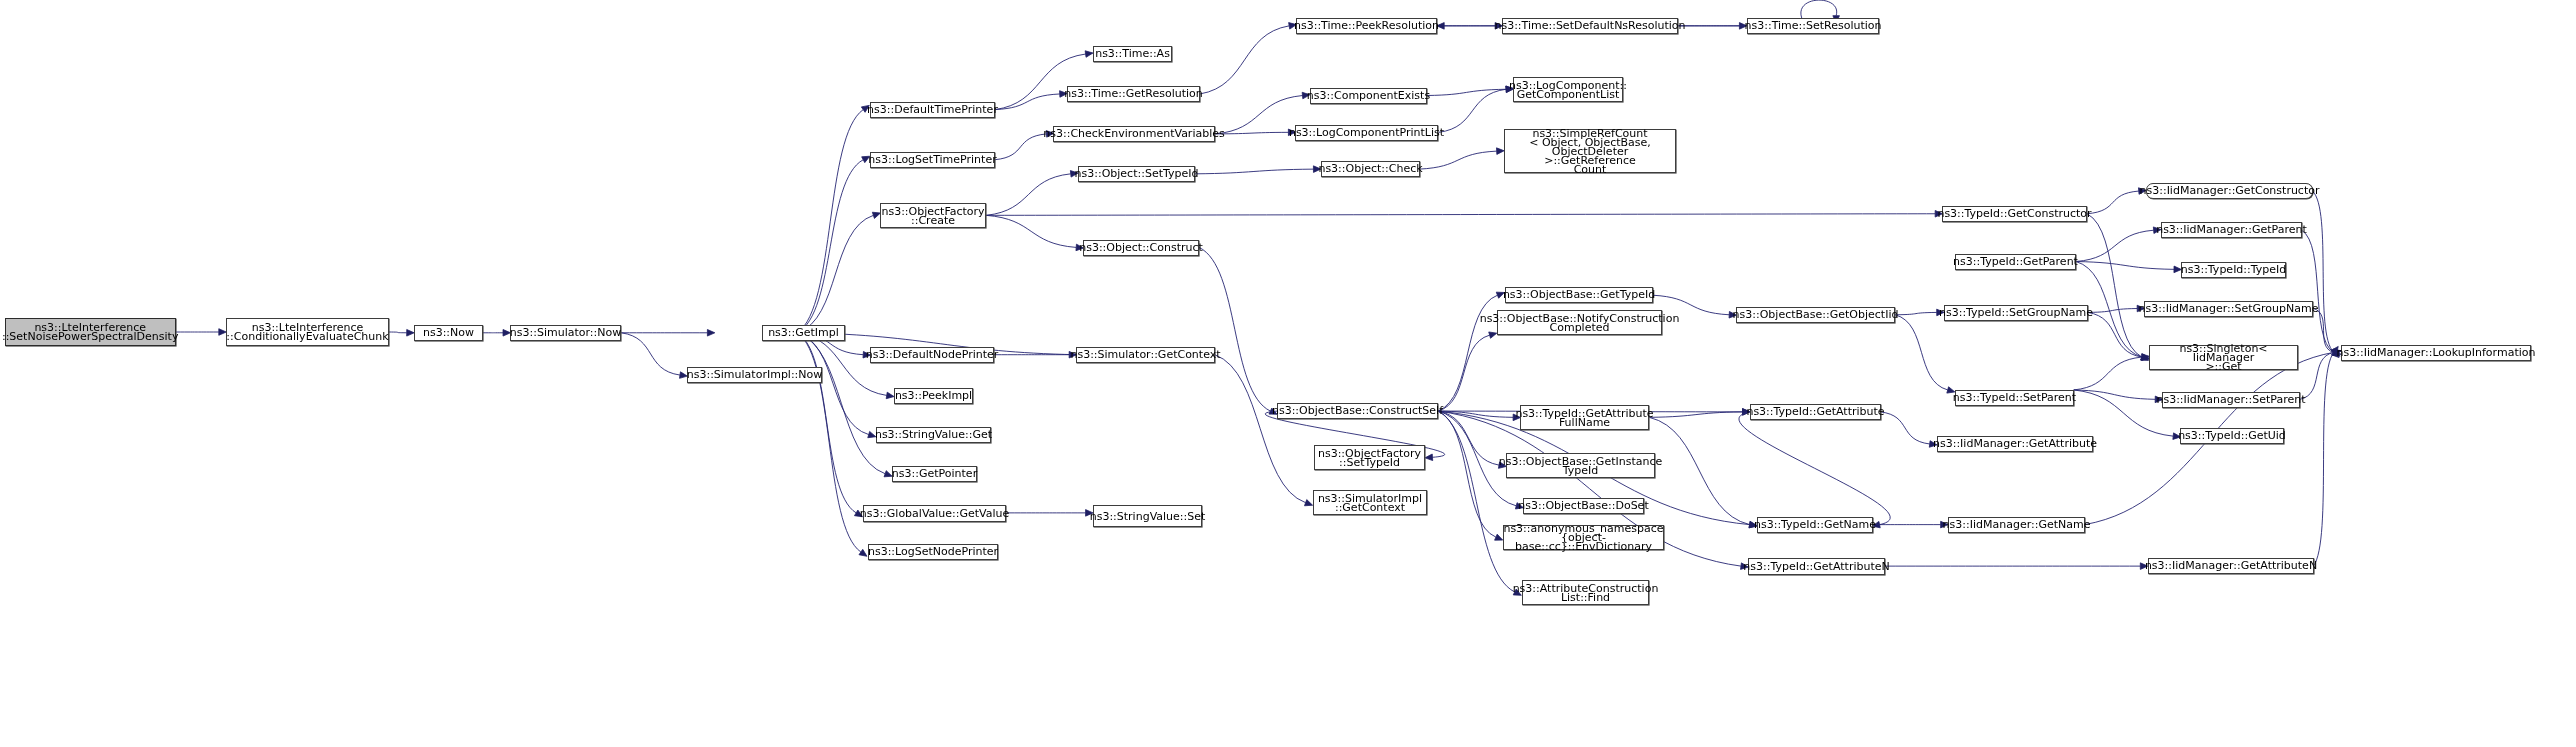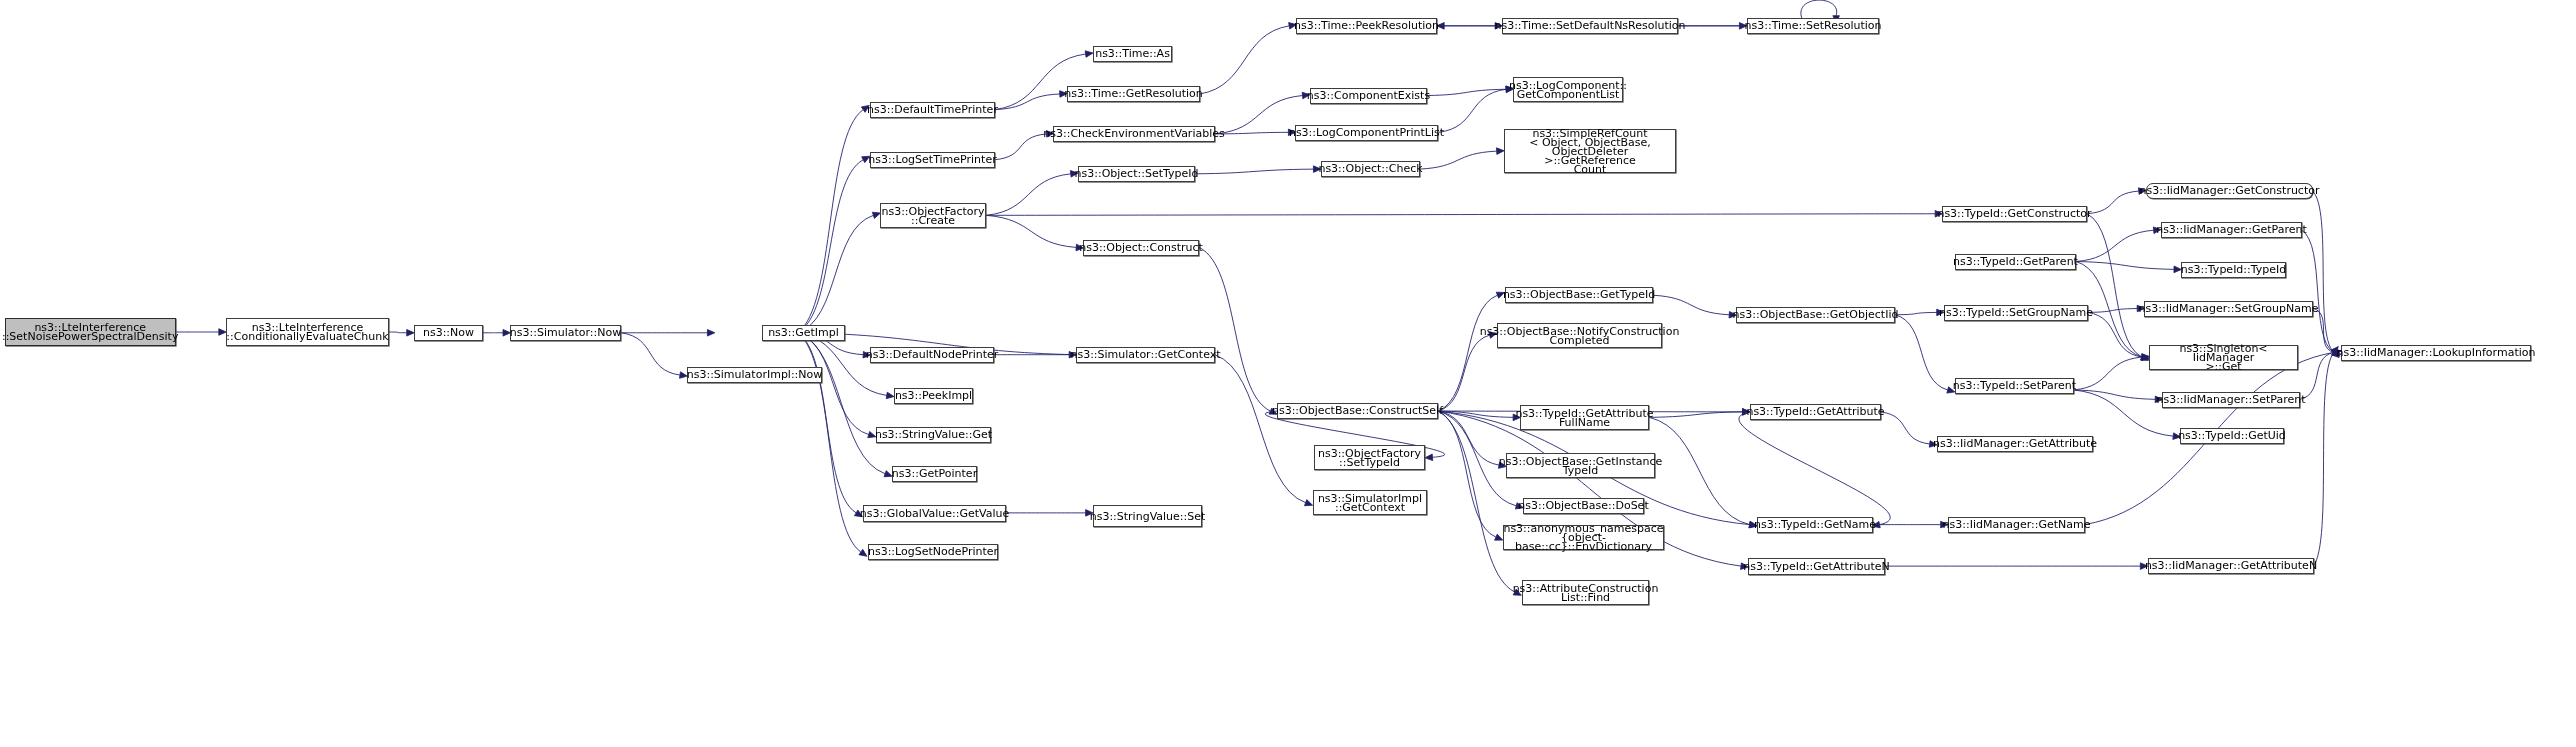--- a/index.html
+++ b/index.html
@@ -204,39 +204,39 @@
 &lt; Object, ObjectBase,
 ObjectDeleter &gt;::GetReference
 Count</div>
       <div class="node" style="left: 1747px; top: 18px; width: 132px; height: 15.7px;">ns3::Time::SetResolution</div>
       <div class="node" style="left: 1277px; top: 403px; width: 161px; height: 15.7px;">ns3::ObjectBase::ConstructSelf</div>
       <div class="node" style="left: 1314px; top: 445px; width: 111px; height: 25px;">ns3::ObjectFactory
 ::SetTypeId</div>
       <div class="node" style="left: 1313px; top: 490px; width: 114px; height: 25px;">ns3::SimulatorImpl
 ::GetContext</div>
       <div class="node" style="left: 1505px; top: 287px; width: 148px; height: 15.7px;">ns3::ObjectBase::GetTypeId</div>
-      <div class="node" style="left: 1497px; top: 323px; width: 165px; height: 25px;">ns3::ObjectBase::NotifyConstruction
+      <div class="node" style="left: 1497px; top: 310px; width: 165px; height: 25px;">ns3::ObjectBase::NotifyConstruction
 Completed</div>
       <div class="node" style="left: 1520px; top: 405px; width: 129px; height: 25px;">ns3::TypeId::GetAttribute
 FullName</div>
       <div class="node" style="left: 1506px; top: 453px; width: 149px; height: 25px;">ns3::ObjectBase::GetInstance
 TypeId</div>
       <div class="node" style="left: 1523px; top: 498px; width: 121px; height: 15.7px;">ns3::ObjectBase::DoSet</div>
       <div class="node" style="left: 1503px; top: 525px; width: 161px; height: 25px;">ns3::anonymous_namespace
 {object-base::cc}::EnvDictionary</div>
       <div class="node" style="left: 1522px; top: 580px; width: 127px; height: 25px;">ns3::AttributeConstruction
 List::Find</div>
       <div class="node" style="left: 1736px; top: 307px; width: 159px; height: 15.7px;">ns3::ObjectBase::GetObjectIid</div>
       <div class="node" style="left: 1750px; top: 404px; width: 131px; height: 15.7px;">ns3::TypeId::GetAttribute</div>
       <div class="node" style="left: 1757px; top: 517px; width: 116px; height: 15.7px;">ns3::TypeId::GetName</div>
       <div class="node" style="left: 1748px; top: 558px; width: 137px; height: 17px;">ns3::TypeId::GetAttributeN</div>
       <div class="node" style="left: 1942px; top: 206px; width: 145px; height: 15.7px;">ns3::TypeId::GetConstructor</div>
       <div class="node" style="left: 1955px; top: 254px; width: 121px; height: 15.7px;">ns3::TypeId::GetParent</div>
       <div class="node" style="left: 1944px; top: 305px; width: 144px; height: 15.7px;">ns3::TypeId::SetGroupName</div>
-      <div class="node" style="left: 1955px; top: 378px; width: 119px; height: 15.7px;">ns3::TypeId::SetParent</div>
+      <div class="node" style="left: 1955px; top: 390px; width: 119px; height: 15.7px;">ns3::TypeId::SetParent</div>
       <div class="node" style="left: 1937px; top: 436px; width: 156px; height: 15.7px;">ns3::IidManager::GetAttribute</div>
       <div class="node" style="left: 1948px; top: 517px; width: 137px; height: 15.7px;">ns3::IidManager::GetName</div>
       <div class="node" style="left: 2146px; top: 183px; width: 167px; height: 15.7px; border-radius: 7px;">ns3::IidManager::GetConstructor</div>
       <div class="node" style="left: 2161px; top: 222px; width: 141px; height: 15.7px;">ns3::IidManager::GetParent</div>
       <div class="node" style="left: 2181px; top: 262px; width: 105px; height: 15.7px;">ns3::TypeId::TypeId</div>
       <div class="node" style="left: 2144px; top: 301px; width: 169px; height: 15.7px;">ns3::IidManager::SetGroupName</div>
       <div class="node" style="left: 2149px; top: 345px; width: 149px; height: 25px;">ns3::Singleton&lt; IidManager
 &gt;::Get</div>
       <div class="node" style="left: 2162px; top: 392px; width: 138px; height: 15.7px;">ns3::IidManager::SetParent</div>
       <div class="node" style="left: 2180px; top: 428px; width: 104px; height: 15.7px;">ns3::TypeId::GetUid</div>

